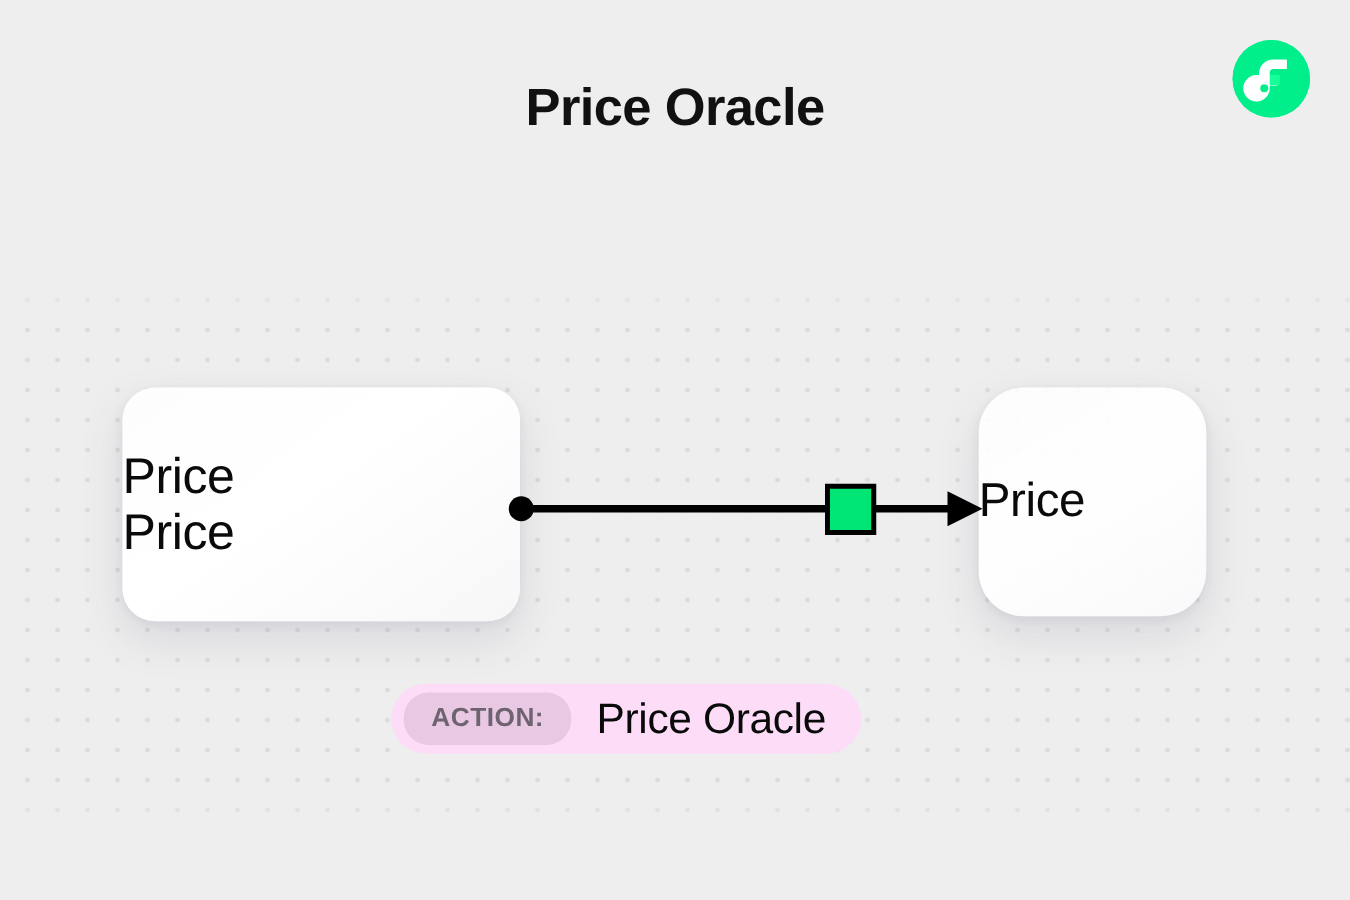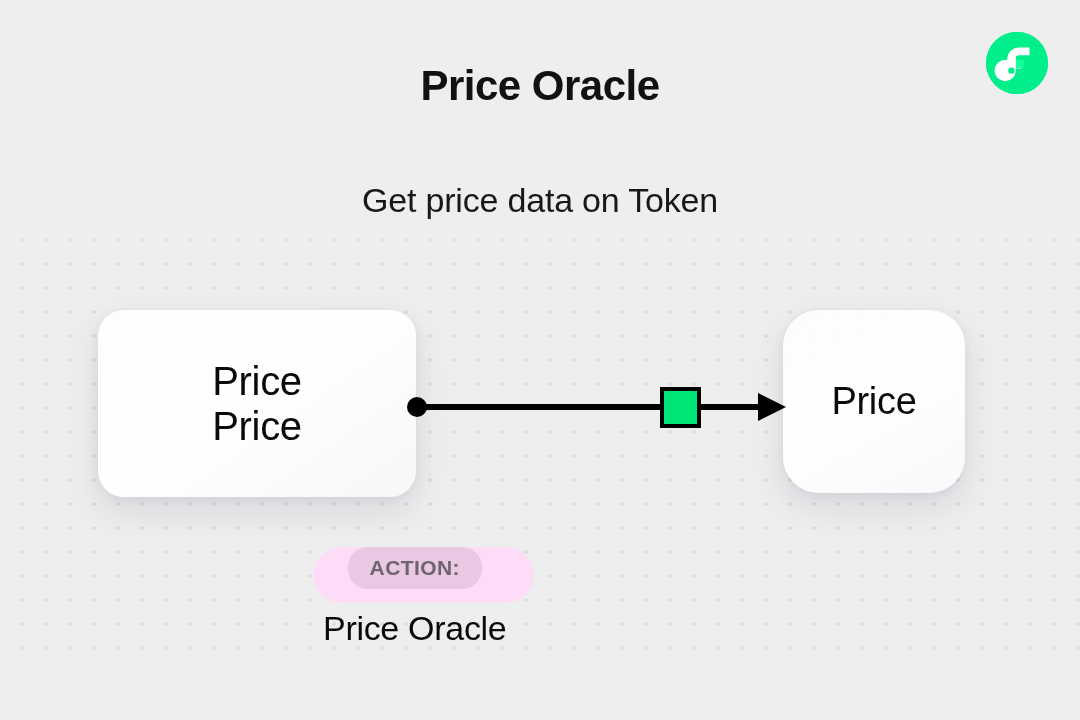--- a/index.html
+++ b/index.html
@@ -79,21 +79,20 @@
   }
 
   
   .card {
     position: absolute;
     background: linear-gradient(145deg, #fdfdfd 0%, #ffffff 45%, #f7f7f8 100%);
     box-shadow: 0 14px 34px rgba(66, 66, 110, 0.13),
                 0 2px 8px rgba(60, 60, 100, 0.07);
     display: flex;
     align-items: center;
-    justify-content: center;
     color: #0a0a0a;
     letter-spacing: -0.3px;
     line-height: 1.12;
     text-align: center;
   }
   .card-source {
     left: 98px;
     top: 310px;
     width: 318px;
     height: 187px;
@@ -127,21 +126,20 @@
     position: absolute;
     left: 313px;
     top: 547px;
     height: 56px;
     padding: 0 28px 0 10px;
     border-radius: 28px;
     background: #fcdcf7;
     display: flex;
     align-items: center;
     gap: 20px;
-    flex-direction: column;
   }
   .action-badge {
     background: #e9c8e4;
     color: #6e6470;
     font-size: 21px;
     font-weight: 700;
     letter-spacing: 0.4px;
     padding: 9px 22px;
     border-radius: 20px;
   }
@@ -162,21 +160,20 @@
   <div class="logo">
     <svg width="62" height="62" viewBox="0 0 62 62" aria-hidden="true">
       <circle cx="31" cy="31" r="31" fill="#00ef8b"></circle>
       <path d="M43.5 15.5 H32.8 a11.6 11.6 0 0 0 -11.6 11.6 v0.9 h-2.0 a10.6 10.6 0 1 0 10.6 10.6 v-2.2 h6.0 v-8.1 h-6.0 v-2.3 a2.8 2.8 0 0 1 2.8 -2.8 h10.9 z" fill="#ffffff"></path>
       <rect x="29.8" y="27.9" width="8.0" height="8.1" fill="#16ff99"></rect>
       <circle cx="25.4" cy="38.6" r="3.2" fill="#00ef8b"></circle>
     </svg>
   </div>
 
   <div class="title">Price Oracle</div>
-  <div class="subtitle">Get price data on Token</div>
 
   <div class="card card-source">
     <div>
       <span class="card-label">Price</span>
       <span class="card-label">Price</span>
     </div>
   </div>
 
   <div class="card card-target">
     <span class="card-label">Price</span>

